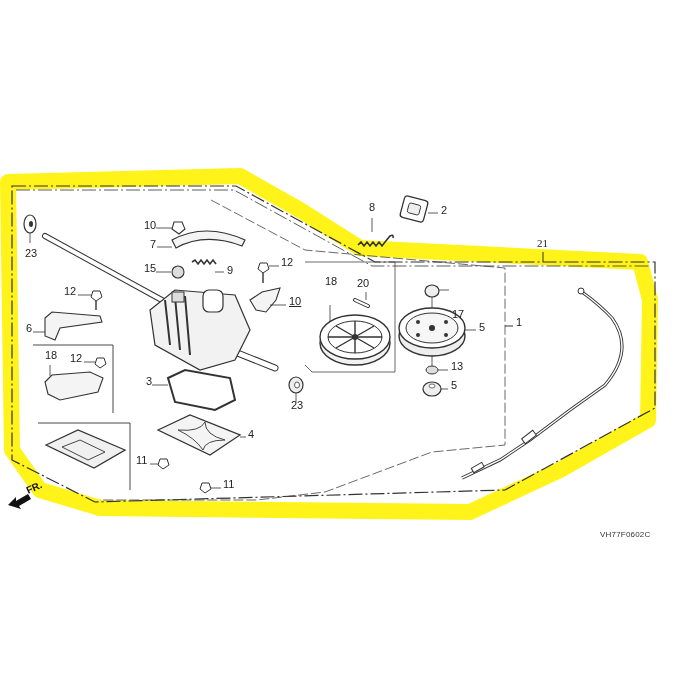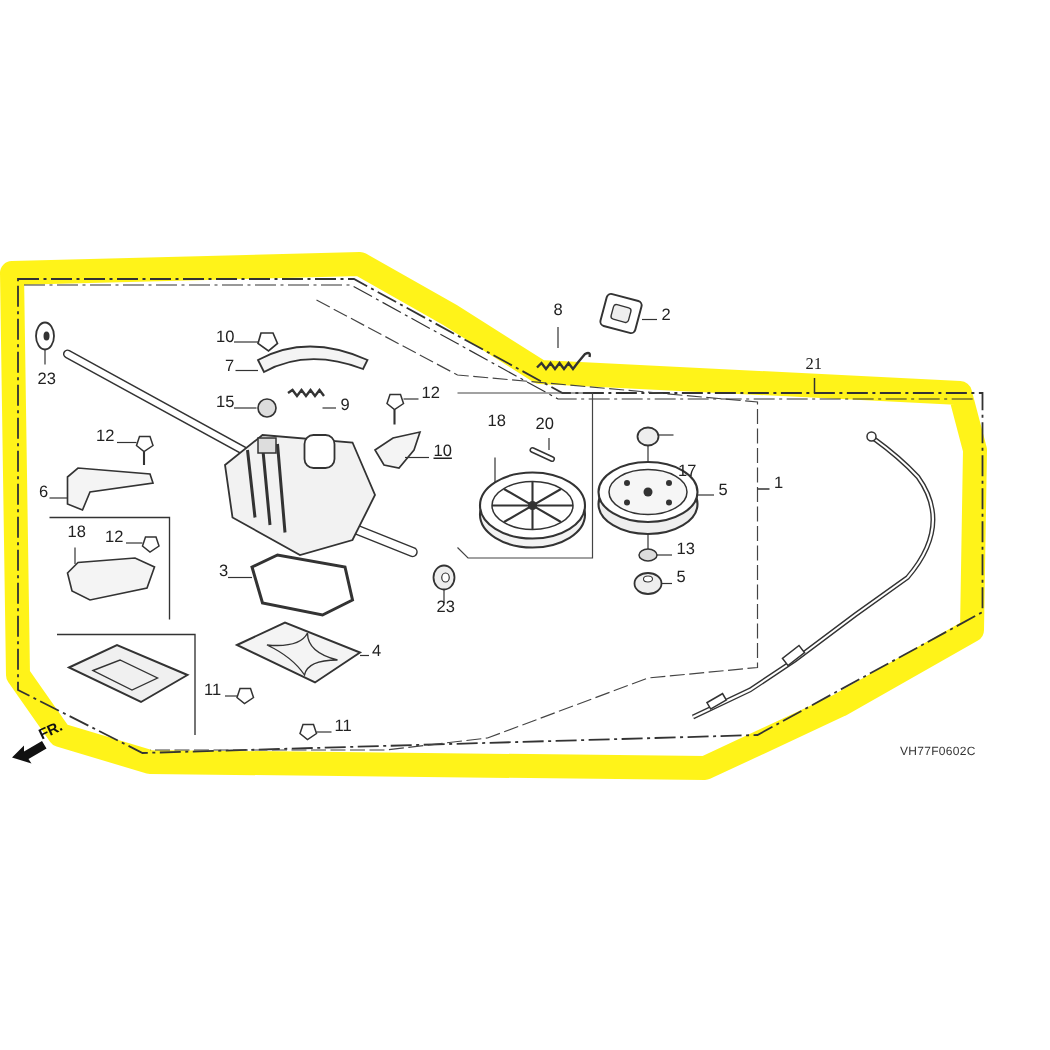--- a/index.html
+++ b/index.html
@@ -1,19 +1,19 @@
 <!DOCTYPE html>
 <html><head>
 <meta charset="utf-8">
 <style>
   html, body { margin:0; padding:0; background:#ffffff; }
   body { width:700px; height:700px; position:relative; overflow:hidden; font-family:"Liberation Sans", sans-serif; }
   #canvas { position:absolute; left:0; top:0; width:700px; height:700px; }
   .lbl { position:absolute; font-family:"Liberation Sans", sans-serif; font-size:11px; color:#222; line-height:11px; white-space:nowrap; }
-  .code { position:absolute; font-family:"Liberation Sans", sans-serif; font-size:8px; color:#333; letter-spacing:0.2px; }
+  .code { position:absolute; font-family:"Liberation Sans", sans-serif; font-size:8px; color:#333; letter-spacing:0.2px;margin-top:34px; }
   .fr { position:absolute; font-family:"Liberation Sans", sans-serif; font-size:10px; font-weight:bold; color:#111; transform:rotate(-25deg); }
 </style>
 </head>
 <body>
 
 <svg id="canvas" width="700" height="700" viewBox="0 0 700 700">
 
   <path d="M8,182 L240,176 L300,210 L360,248 L640,262 L650,300 L648,420 L560,470 L470,512 L100,508 L40,490 L12,450 L8,182 Z" fill="none" stroke="#fff200" stroke-width="16" stroke-linejoin="round" opacity="0.9"></path>
 
   <path d="M12,186 L236,186 L375,262 L655,262 L655,408 L505,490 L95,502 L12,460 Z" fill="none" stroke="#333" stroke-width="1.2" stroke-dasharray="14,3,2,3"></path>

